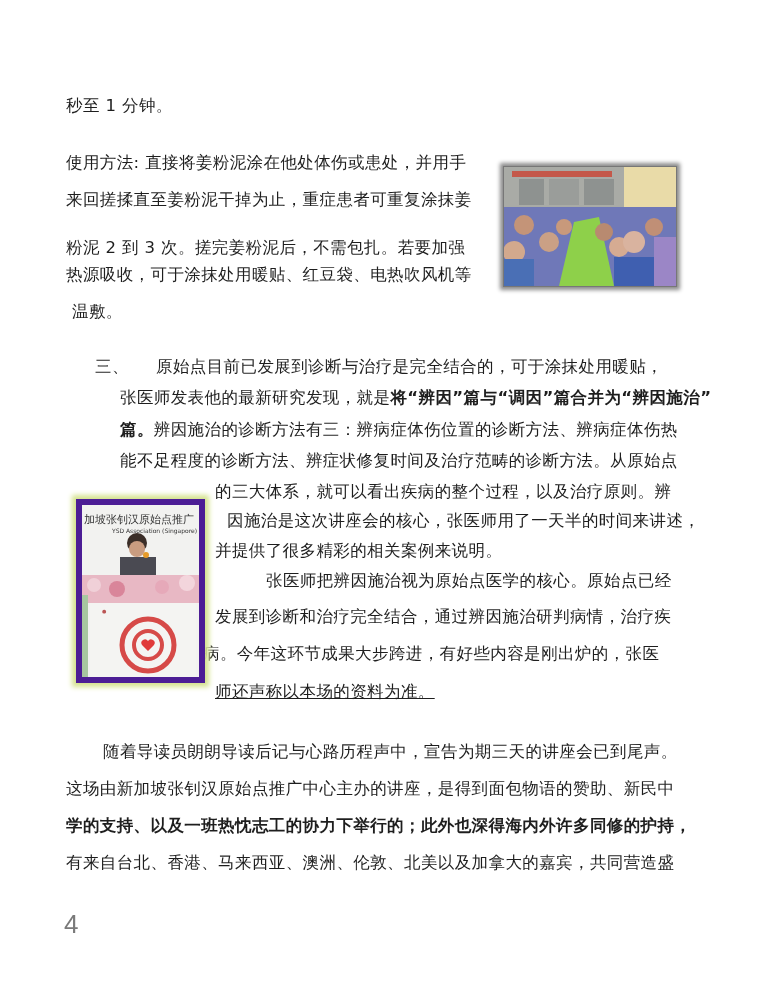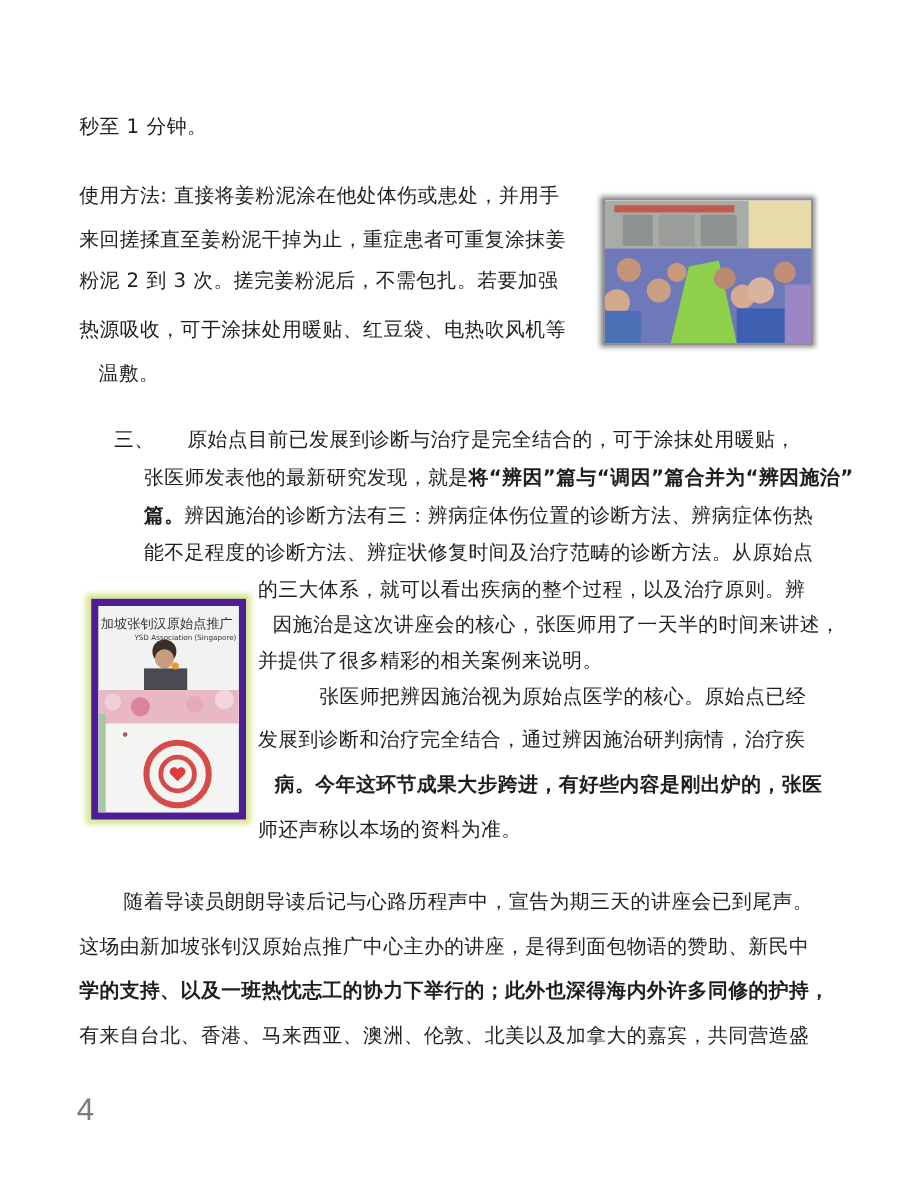--- a/index.html
+++ b/index.html
@@ -16,23 +16,23 @@
              font-family: "Liberation Sans", sans-serif; }
 </style>
 </head>
 <body>
 
 <div class="line" style="left:66px; top:96px;">秒至 1 分钟。</div>
 
 <div>
   <div class="line" style="left:66px; top:153px;">使用方法: 直接将姜粉泥涂在他处体伤或患处，并用手</div>
   <div class="line" style="left:66px; top:190px;">来回搓揉直至姜粉泥干掉为止，重症患者可重复涂抹姜</div>
-  <div class="line" style="left:66px; top:224px;text-align:right;">粉泥 2 到 3 次。搓完姜粉泥后，不需包扎。若要加强</div>
+  <div class="line" style="left:66px; top:238px;text-align:right;">粉泥 2 到 3 次。搓完姜粉泥后，不需包扎。若要加强</div>
   <div class="line" style="left:66px; top:265px;">热源吸收，可于涂抹处用暖贴、红豆袋、电热吹风机等</div>
-  <div class="line" style="left:82px; top:302px;">温敷。</div>
+  <div class="line" style="left:72px; top:302px;">温敷。</div>
 </div>
 
 <div class="photo photo1">
   <svg width="172" height="119" viewBox="0 0 172 119" xmlns="http://www.w3.org/2000/svg">
     <rect width="172" height="119" fill="#d9d4c8"></rect>
     <rect x="0" y="0" width="120" height="40" fill="#a9aba6"></rect>
     <rect x="8" y="4" width="100" height="6" fill="#c4584a"></rect>
     <rect x="15" y="12" width="25" height="26" fill="#8e9290"></rect>
     <rect x="45" y="12" width="30" height="26" fill="#9a9d9a"></rect>
     <rect x="80" y="12" width="30" height="26" fill="#8e9290"></rect>
@@ -58,22 +58,22 @@
   <div class="line" style="left:156px; top:357px;">原始点目前已发展到诊断与治疗是完全结合的，可于涂抹处用暖贴，</div>
   <div class="line" style="left:120px; top:388px;"><span>张医师发表他的最新研究发现，就是</span><span class="b">将“辨因”篇与“调因”篇合并为“辨因施治”</span></div>
   <div class="line" style="left:120px; top:420px;"><span class="b">篇。</span><span>辨因施治的诊断方法有三：辨病症体伤位置的诊断方法、辨病症体伤热</span></div>
   <div class="line" style="left:120px; top:451px;">能不足程度的诊断方法、辨症状修复时间及治疗范畴的诊断方法。从原始点</div>
   <div class="line" style="left:215px; top:482px;">的三大体系，就可以看出疾病的整个过程，以及治疗原则。辨</div>
   <div class="line" style="left:215px; top:511px;margin-left:12px;">因施治是这次讲座会的核心，张医师用了一天半的时间来讲述，</div>
   <div class="line" style="left:215px; top:541px;">并提供了很多精彩的相关案例来说明。</div>
 
   <div class="line" style="left:266px; top:571px;">张医师把辨因施治视为原始点医学的核心。原始点已经</div>
   <div class="line" style="left:215px; top:607px;">发展到诊断和治疗完全结合，通过辨因施治研判病情，治疗疾</div>
-  <div class="line" style="left:229px; top:644px;font-weight:bold;">病。今年这环节成果大步跨进，有好些内容是刚出炉的，张医</div>
-  <div class="line" style="left:215px; top:682px;">师还声称以本场的资料为准。</div>
+  <div class="line" style="left:203px; top:644px;">病。今年这环节成果大步跨进，有好些内容是刚出炉的，张医</div>
+  <div class="line" style="left:215px; top:682px;text-decoration:underline;">师还声称以本场的资料为准。</div>
 </div>
 
 <div class="photo photo2">
   <svg width="117" height="172" viewBox="0 0 117 172" xmlns="http://www.w3.org/2000/svg">
     <rect width="117" height="172" fill="#f2f2f0"></rect>
     <text x="2" y="18" font-size="11" font-family="DejaVu Serif, serif" fill="#333">加坡张钊汉原始点推广</text>
     <text x="30" y="28" font-size="6" font-family="DejaVu Sans, sans-serif" fill="#333">YSD Association (Singapore)</text>
     <circle cx="55" cy="38" r="10" fill="#3b2e28"></circle>
     <circle cx="55" cy="44" r="8" fill="#c99c80"></circle>
     <rect x="38" y="52" width="36" height="30" fill="#4a4a52"></rect>

